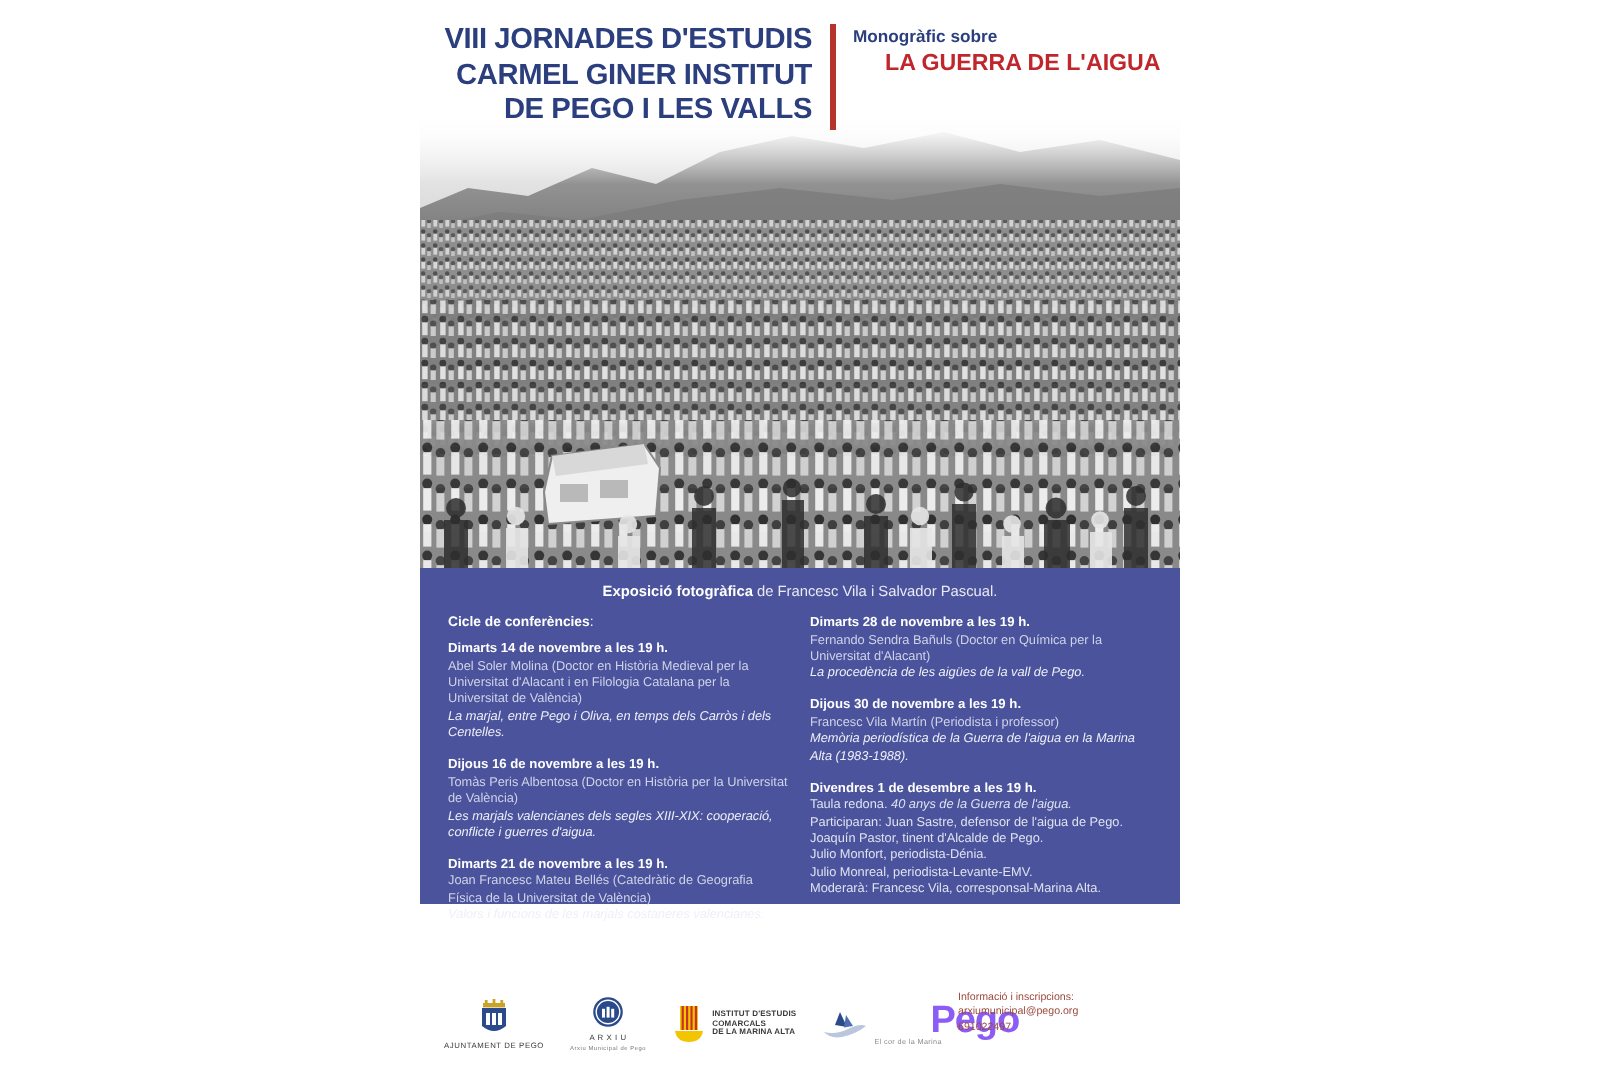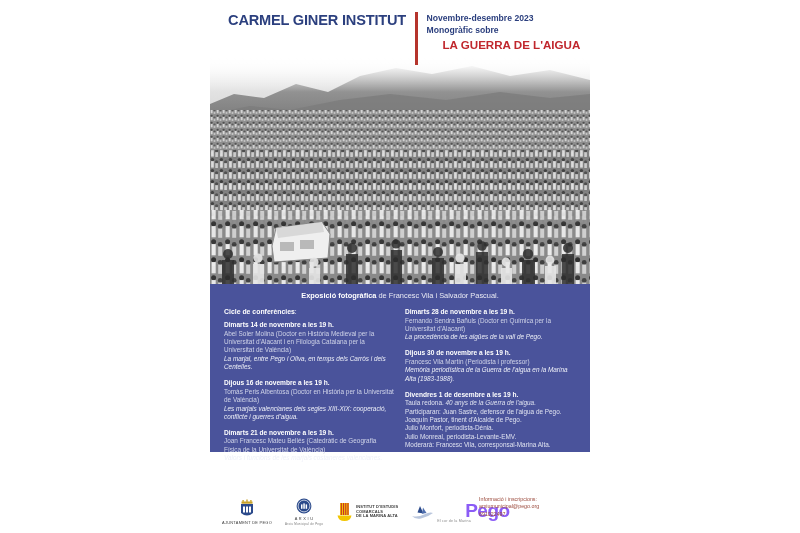--- a/index.html
+++ b/index.html
@@ -253,25 +253,26 @@
   .contact div { white-space: nowrap; }
 </style>
 </head>
 <body>
 
 <div id="stage">
   <div class="poster">
 
     <div class="header">
       <div class="title-left">
+        <div class="tline">VIII JORNADES D'ESTUDIS</div>
         <div class="tline">CARMEL GINER INSTITUT</div>
+        <div class="tline">DE PEGO I LES VALLS</div>
       </div>
       <div class="divider-red"></div>
       <div class="title-right">
-        <div class="rline">Novembre-desembre 2023</div>
         <div class="rline">Monogràfic sobre</div>
         <div class="rline red">LA GUERRA DE L'AIGUA</div>
       </div>
     </div>
 
     <div class="photo">
       <svg viewBox="0 0 380 232" preserveAspectRatio="none">
         <defs>
           <linearGradient id="skyg" x1="0" y1="0" x2="0" y2="1">
             <stop offset="0%" stop-color="#f2f2f2"></stop>

